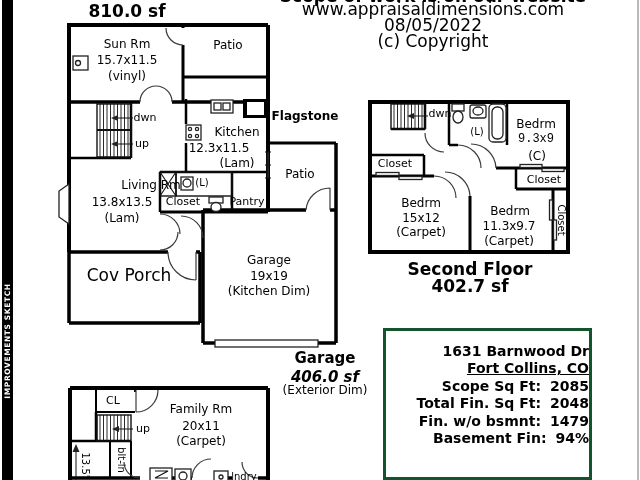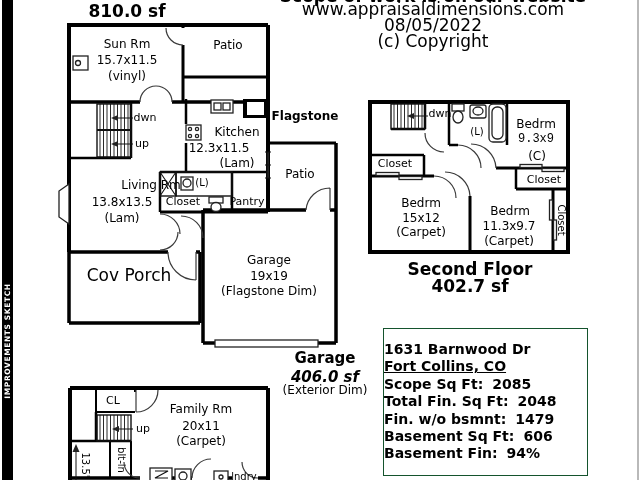--- a/index.html
+++ b/index.html
@@ -15,22 +15,22 @@
   .s12{font-size:12px;}
   .s13{font-size:17px;}
   .b15{font-size:15px;font-weight:bold;}
   .b17{font-size:17px;font-weight:bold;}
   .sidelbl{font-size:7.5px;font-weight:bold;color:#fff;letter-spacing:.6px;white-space:nowrap;}
   svg{position:absolute;left:0;top:0;}
   .wall{stroke:#000;fill:none;}
   .thin{stroke:#111;fill:none;}
   .arc{stroke:#3a3a3a;stroke-width:1.2;fill:none;}
   .fix{stroke:#222;stroke-width:1.3;fill:#fff;}
-  #infobox{position:absolute;left:383px;top:328px;width:203px;height:134px;border:1px solid #14532d;
-           text-align:left;font-weight:bold;font-size:14px;line-height:17.4px;padding-top:12px;}
+  #infobox{position:absolute;left:383px;top:328px;width:203px;height:134px;border:3px solid #14532d;
+           text-align:right;font-weight:bold;font-size:14px;line-height:17.4px;padding-top:12px;}
   #infobox .city{text-decoration:underline;}
   #infobox .row span{display:inline;}
   #infobox .val{margin-left:9px;}
 </style>
 </head>
 <body>
 
 <div id="page">
 
   <svg width="640" height="480" viewBox="0 0 640 480">
@@ -211,21 +211,21 @@
   <div class="lbl s12" style="left:300px;top:174px;">Patio</div>
   <div class="lbl s12" style="left:122px;top:185px;margin-left:29px;">Living Rm</div>
   <div class="lbl s12" style="left:122px;top:202px;">13.8x13.5</div>
   <div class="lbl s12" style="left:122px;top:218px;">(Lam)</div>
   <div class="lbl s10" style="left:202px;top:183px;">(L)</div>
   <div class="lbl s11" style="left:183px;top:202px;">Closet</div>
   <div class="lbl s11" style="left:247px;top:202px;">Pantry</div>
   <div class="lbl s13" style="left:129px;top:276px;text-align:center;">Cov Porch</div>
   <div class="lbl s12" style="left:269px;top:260px;">Garage</div>
   <div class="lbl s12" style="left:269px;top:276px;">19x19</div>
-  <div class="lbl s12" style="left:269px;top:291px;">(Flagstone Dim)</div>
+  <div class="lbl s12" style="left:269px;top:291px;">(Kitchen Dim)</div>
   <div class="lbl b15" style="left:325px;top:359px;">Garage</div>
   <div class="lbl b15" style="left:325px;top:378px;font-style:italic;">406.0 sf</div>
   <div class="lbl s12" style="left:325px;top:390px;">(Exterior Dim)</div>
 
   <div class="lbl s11" style="left:440px;top:114px;">dwn</div>
   <div class="lbl s10" style="left:477px;top:132px;">(L)</div>
   <div class="lbl s12" style="left:536px;top:124px;">Bedrm</div>
   <div class="lbl s12" style="left:536px;top:139px;font-family:Liberation Mono, monospace;">9.3x9</div>
   <div class="lbl s12" style="left:537px;top:156px;">(C)</div>
   <div class="lbl s11" style="left:395px;top:164px;">Closet</div>
@@ -248,17 +248,16 @@
   <div class="lbl s10 rot90" style="left:121px;top:460px;">blt-in</div>
   <div class="lbl s10 rot90" style="left:85px;top:465px;">13.5'</div>
   <div class="lbl s10" style="left:244px;top:477px;">lndry</div>
 
   <div id="infobox">
     <div>1631 Barnwood Dr</div>
     <div class="city">Fort Collins, CO</div>
     <div class="row"><span>Scope Sq Ft:</span><span class="val">2085</span></div>
     <div class="row"><span>Total Fin. Sq Ft:</span><span class="val">2048</span></div>
     <div class="row"><span>Fin. w/o bsmnt:</span><span class="val">1479</span></div>
-    <div class="row"><span>Basement Sq Ft:</span><span class="val">606</span></div>
     <div class="row"><span>Basement Fin:</span><span class="val">94%</span></div>
   </div>
 
 </div>
 
 </body></html>

